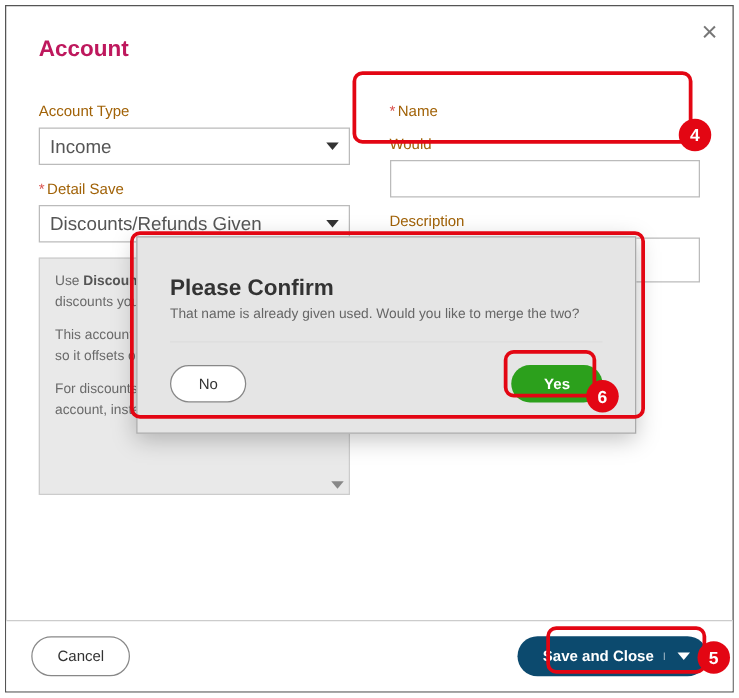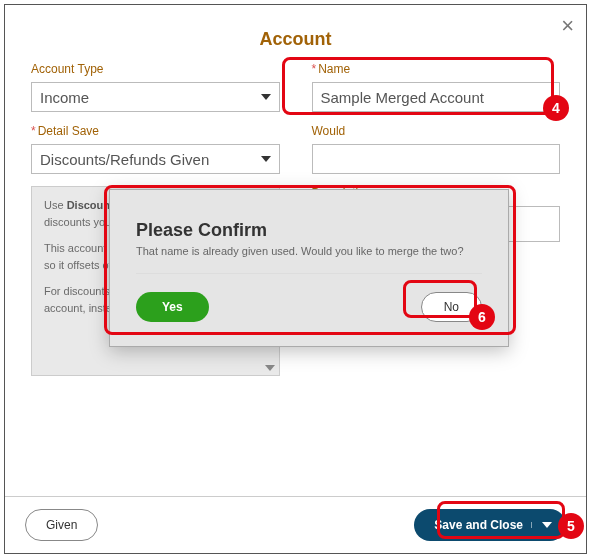--- a/index.html
+++ b/index.html
@@ -26,23 +26,22 @@
     cursor: pointer;
     line-height: 1;
   }
   .content {
     padding: 24px 26px 70px 26px;
     position: relative;
   }
   .title {
     font-size: 18px;
     font-weight: bold;
-    color: #a16207;
-    margin-bottom: 12px;
-    text-align: center;
+    color: #be185d;
+    margin-bottom: 32px;
   }
   .row {
     display: flex;
     gap: 32px;
   }
   .col {
     flex: 1;
     min-width: 0;
   }
   .field-label {
@@ -243,48 +242,47 @@
             <span>Use </span><b>Discounts/refunds given</b><span> to track discounts you give to customers.</span>
           </p>
           <p>This account typically has a negative balance so it offsets other income.</p>
           <p>For discounts from vendors, use an expense account, instead.</p>
           <span class="desc-scroll-caret"></span>
         </div>
       </div>
 
       <div class="col">
         <label class="field-label req">Name</label>
-        <input class="text-input" value="Sample Merged Account" style="">
 
         <label class="field-label mt12">Would</label>
         <input class="text-input" value="" style="">
 
         <label class="field-label mt12">Description</label>
         <input class="textarea" value="" style="">
       </div>
     </div>
   </div>
 
   <div class="footer">
-    <button class="btn">Given</button>
+    <button class="btn">Cancel</button>
     <button class="btn btn-primary">
       <span>Save and Close</span>
       <span class="split">
           <span class="caret-down-white"></span>
         </span>
     </button>
   </div>
 
   <div class="modal">
     <div class="modal-title">Please Confirm</div>
     <div class="modal-msg">That name is already given used. Would you like to merge the two?</div>
     <hr class="modal-sep">
     <div class="modal-actions">
+      <button class="btn-small">No</button>
       <button class="btn-small btn-small-primary">Yes</button>
-      <button class="btn-small">No</button>
     </div>
   </div>
 
   <div class="ann-box" style="left:277px; top:52px; width:272px; height:58px;"></div>
   <div class="ann-badge" style="left:538px; top:90px;">4</div>
 
   <div class="ann-box" style="left:99px; top:180px; width:412px; height:150px;"></div>
 
   <div class="ann-box" style="left:398px; top:275px; width:74px; height:38px;"></div>
   <div class="ann-badge" style="left:464px; top:299px;">6</div>

